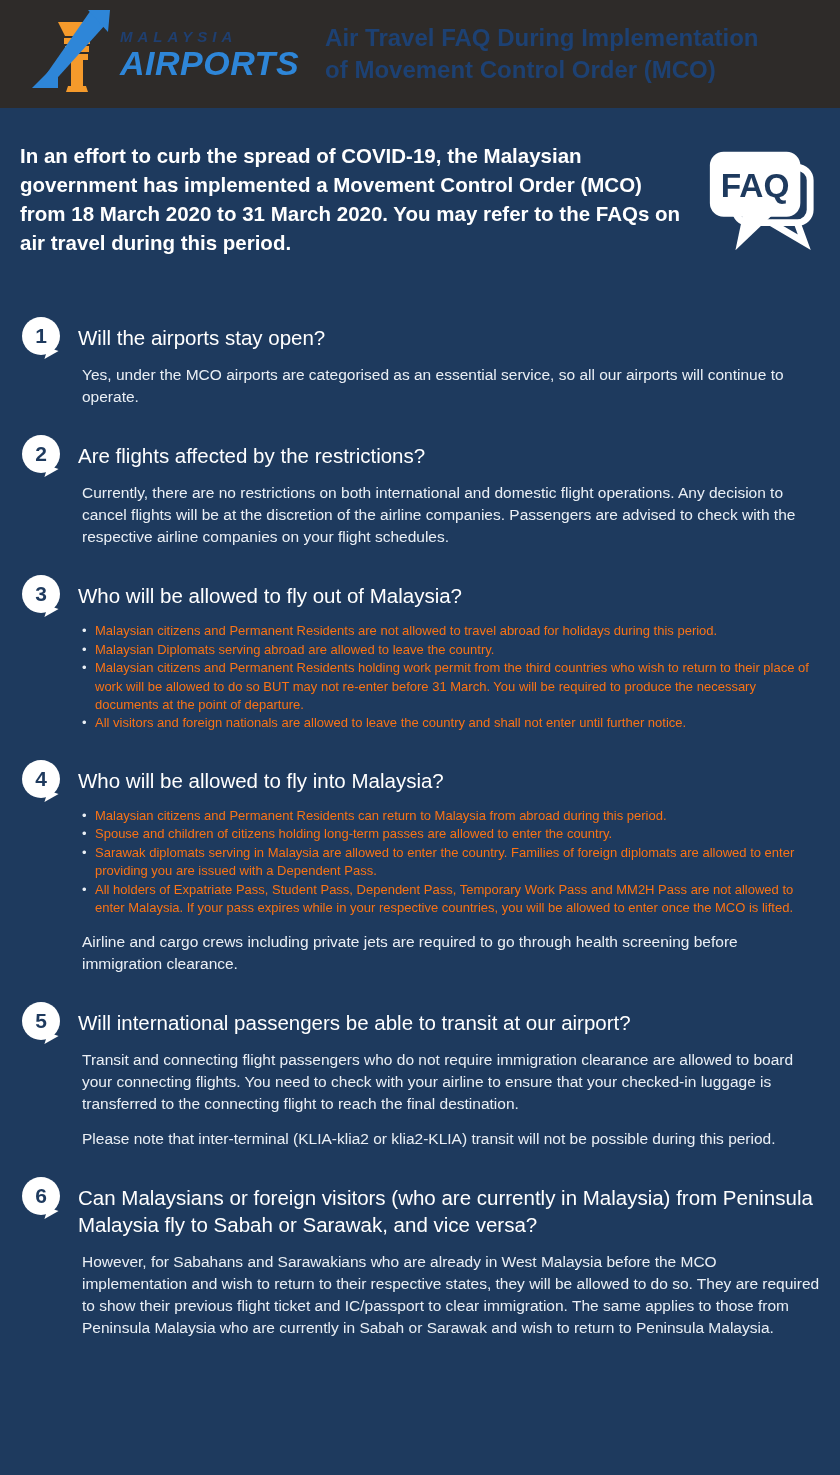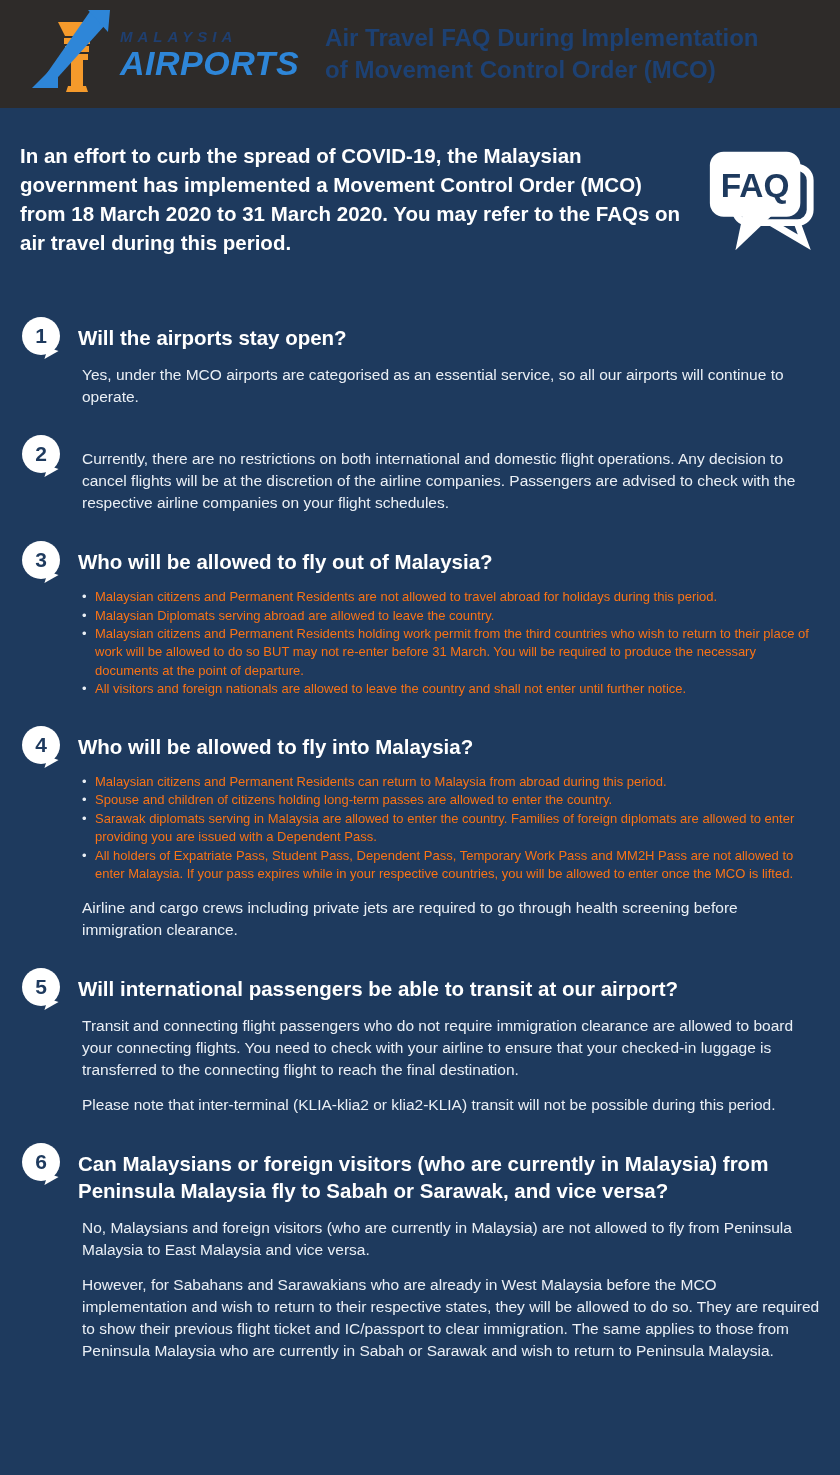--- a/index.html
+++ b/index.html
@@ -99,21 +99,21 @@
     top: 32px;
     width: 0; height: 0;
     border-left: 11px solid #ffffff;
     border-bottom: 12px solid transparent;
     transform: rotate(18deg);
   }
   .faq-body { flex: 1; min-width: 0; }
   .faq-q {
     color: #ffffff;
     font-size: 20.5px;
-    font-weight: bold;
+    font-weight: normal;
     line-height: 1.32;
     margin: 7px 0 4px 0;
   }
   .faq-p {
     color: #eaeff5;
     font-size: 15.5px;
     line-height: 1.42;
     margin: 13px 0 0 4px;
   }
   ul.faq-bullets {
@@ -203,20 +203,21 @@
       <p class="faq-p">Yes, under the MCO airports are categorised as an essential service, so all our airports will continue to operate.</p>
     </div>
   </section>
 
   <section class="faq-item">
     <div class="badge">
       <div class="badge-circle">2</div>
       <div class="badge-tail"></div>
     </div>
     <div class="faq-body">
+      <h2 class="faq-q">Are flights affected by the restrictions?</h2>
       <p class="faq-p">Currently, there are no restrictions on both international and domestic flight operations. Any decision to cancel flights will be at the discretion of the airline companies. Passengers are advised to check with the respective airline companies on your flight schedules.</p>
     </div>
   </section>
 
   <section class="faq-item">
     <div class="badge">
       <div class="badge-circle">3</div>
       <div class="badge-tail"></div>
     </div>
     <div class="faq-body">
@@ -259,18 +260,17 @@
     </div>
   </section>
 
   <section class="faq-item">
     <div class="badge">
       <div class="badge-circle">6</div>
       <div class="badge-tail"></div>
     </div>
     <div class="faq-body">
       <h2 class="faq-q">Can Malaysians or foreign visitors (who are currently in Malaysia) from Peninsula Malaysia fly to Sabah or Sarawak, and vice versa?</h2>
-      <p class="faq-p">No, Malaysians and foreign visitors (who are currently in Malaysia) are not allowed to fly from Peninsula Malaysia to East Malaysia and vice versa.</p>
       <p class="faq-p">However, for Sabahans and Sarawakians who are already in West Malaysia before the MCO implementation and wish to return to their respective states, they will be allowed to do so. They are required to show their previous flight ticket and IC/passport to clear immigration. The same applies to those from Peninsula Malaysia who are currently in Sabah or Sarawak and wish to return to Peninsula Malaysia.</p>
     </div>
   </section>
 
 </div>
 
 </body></html>

